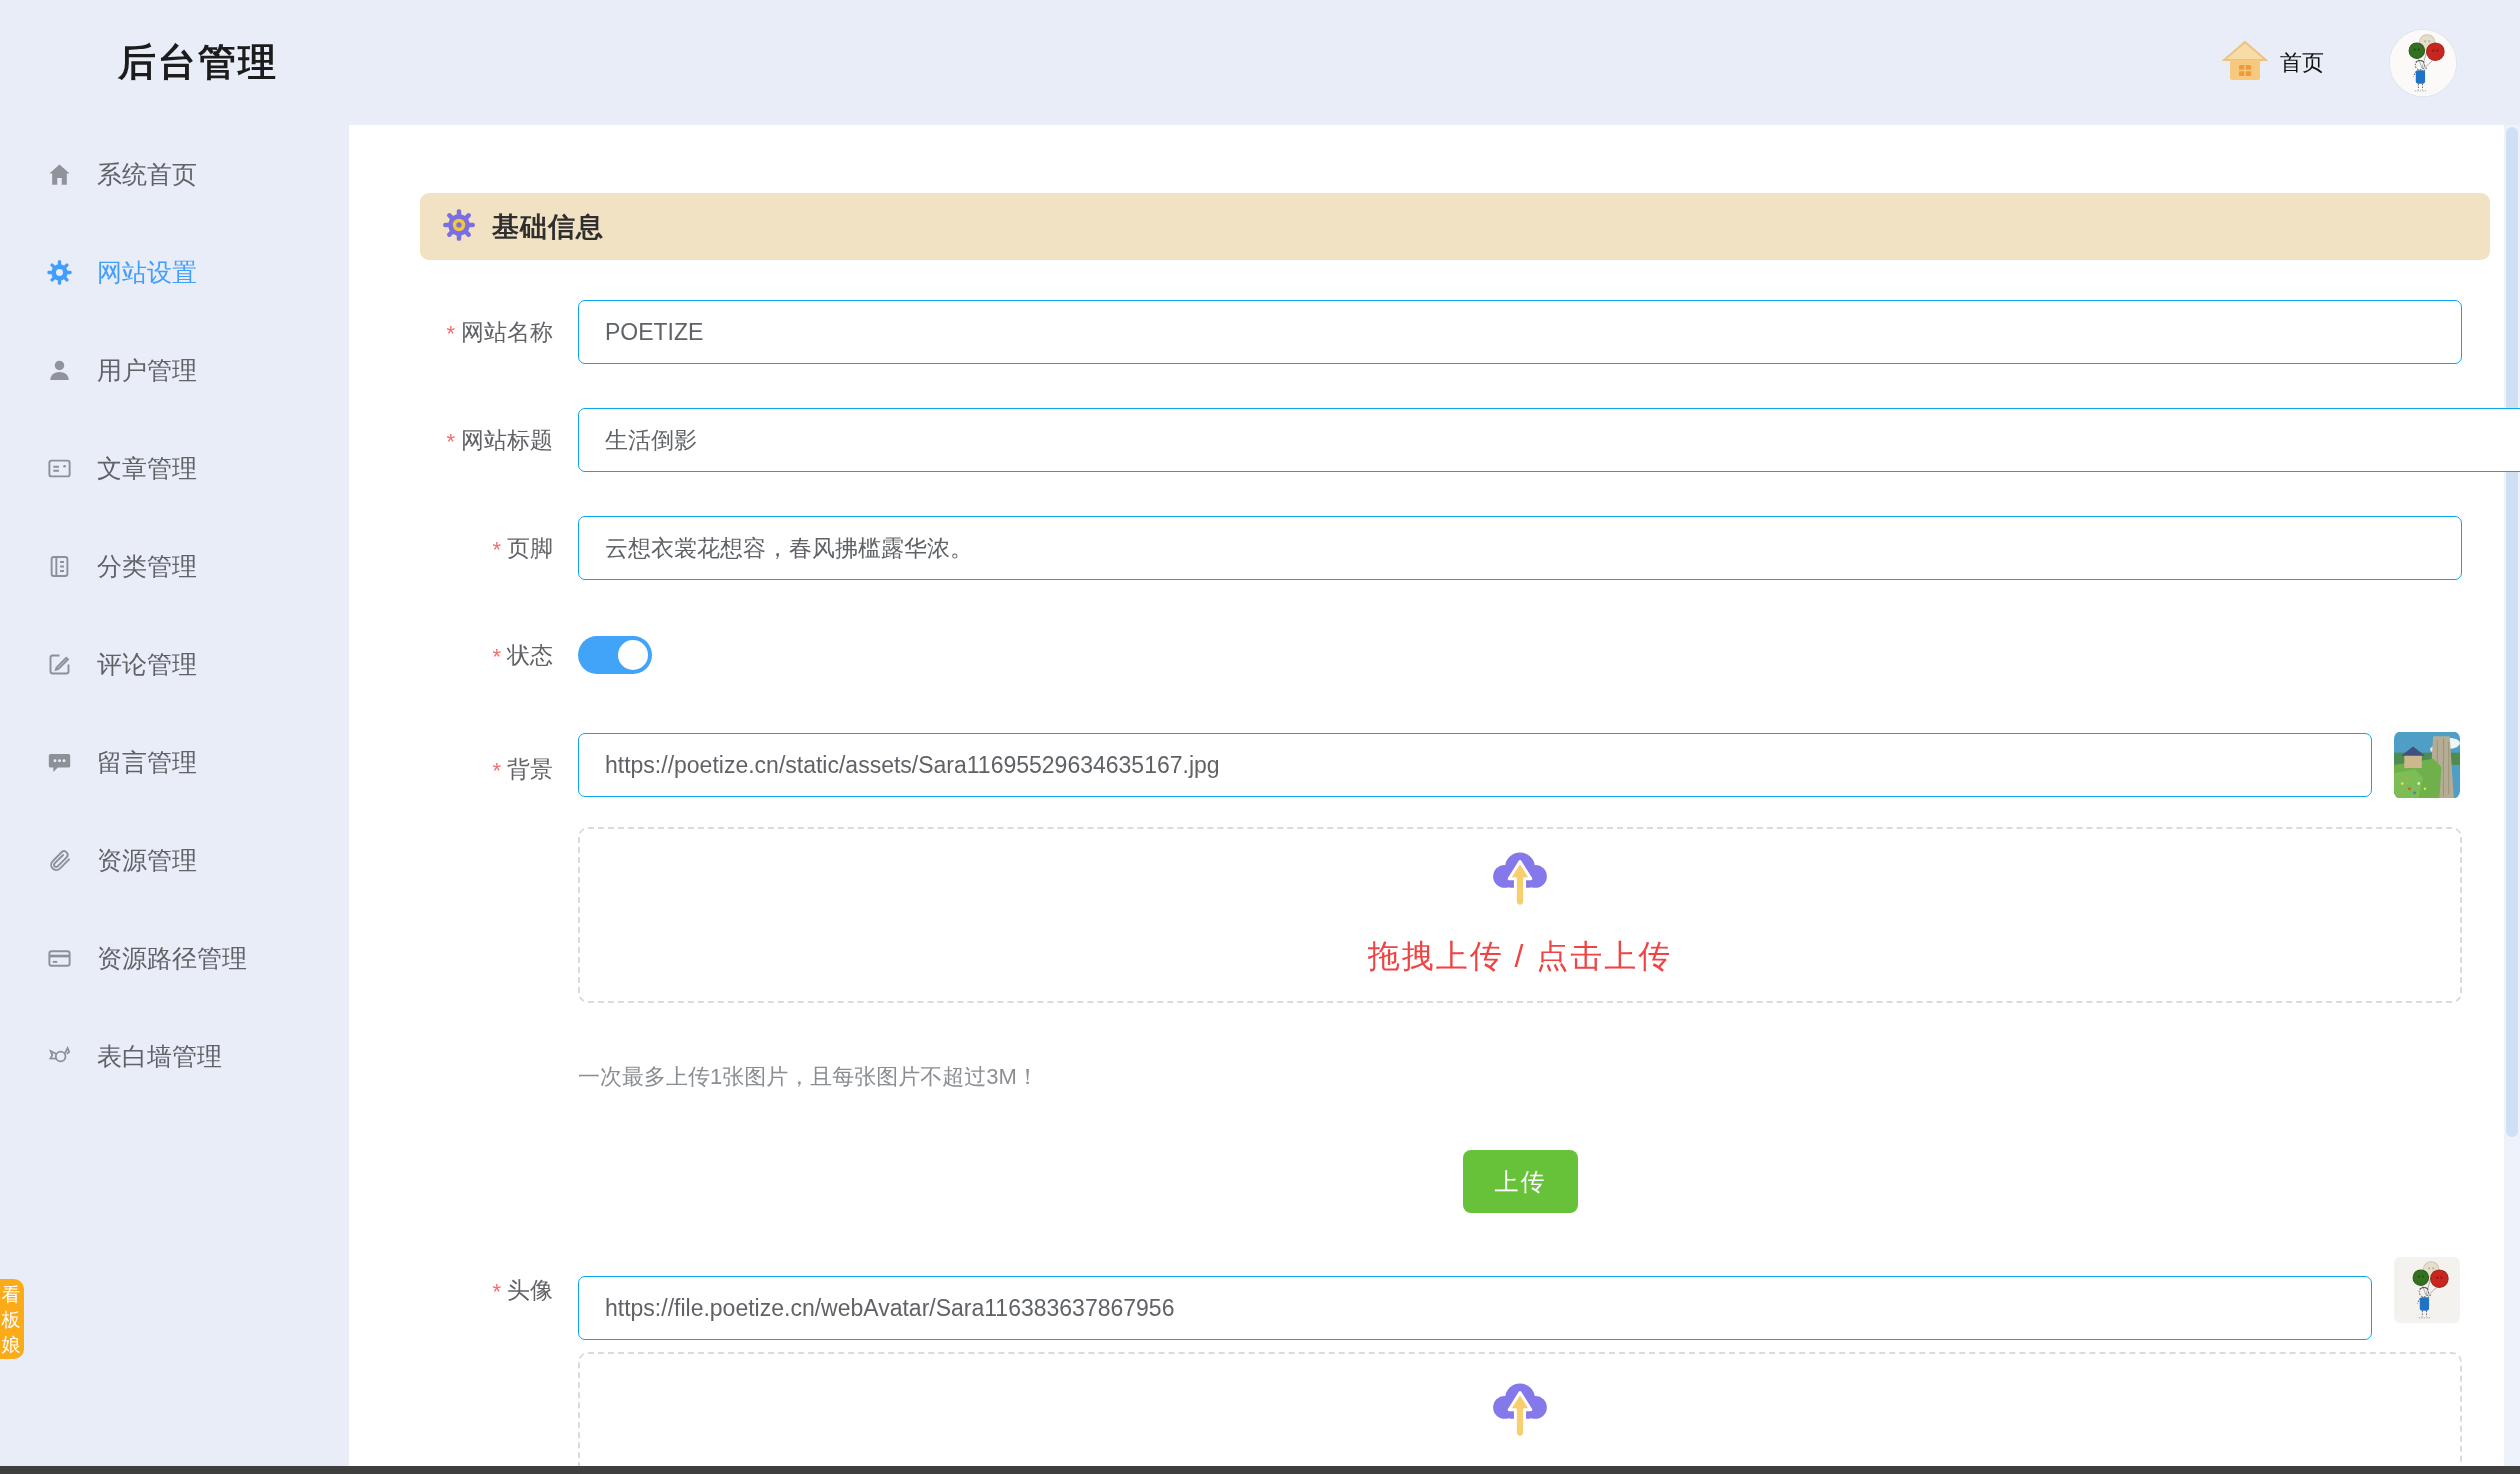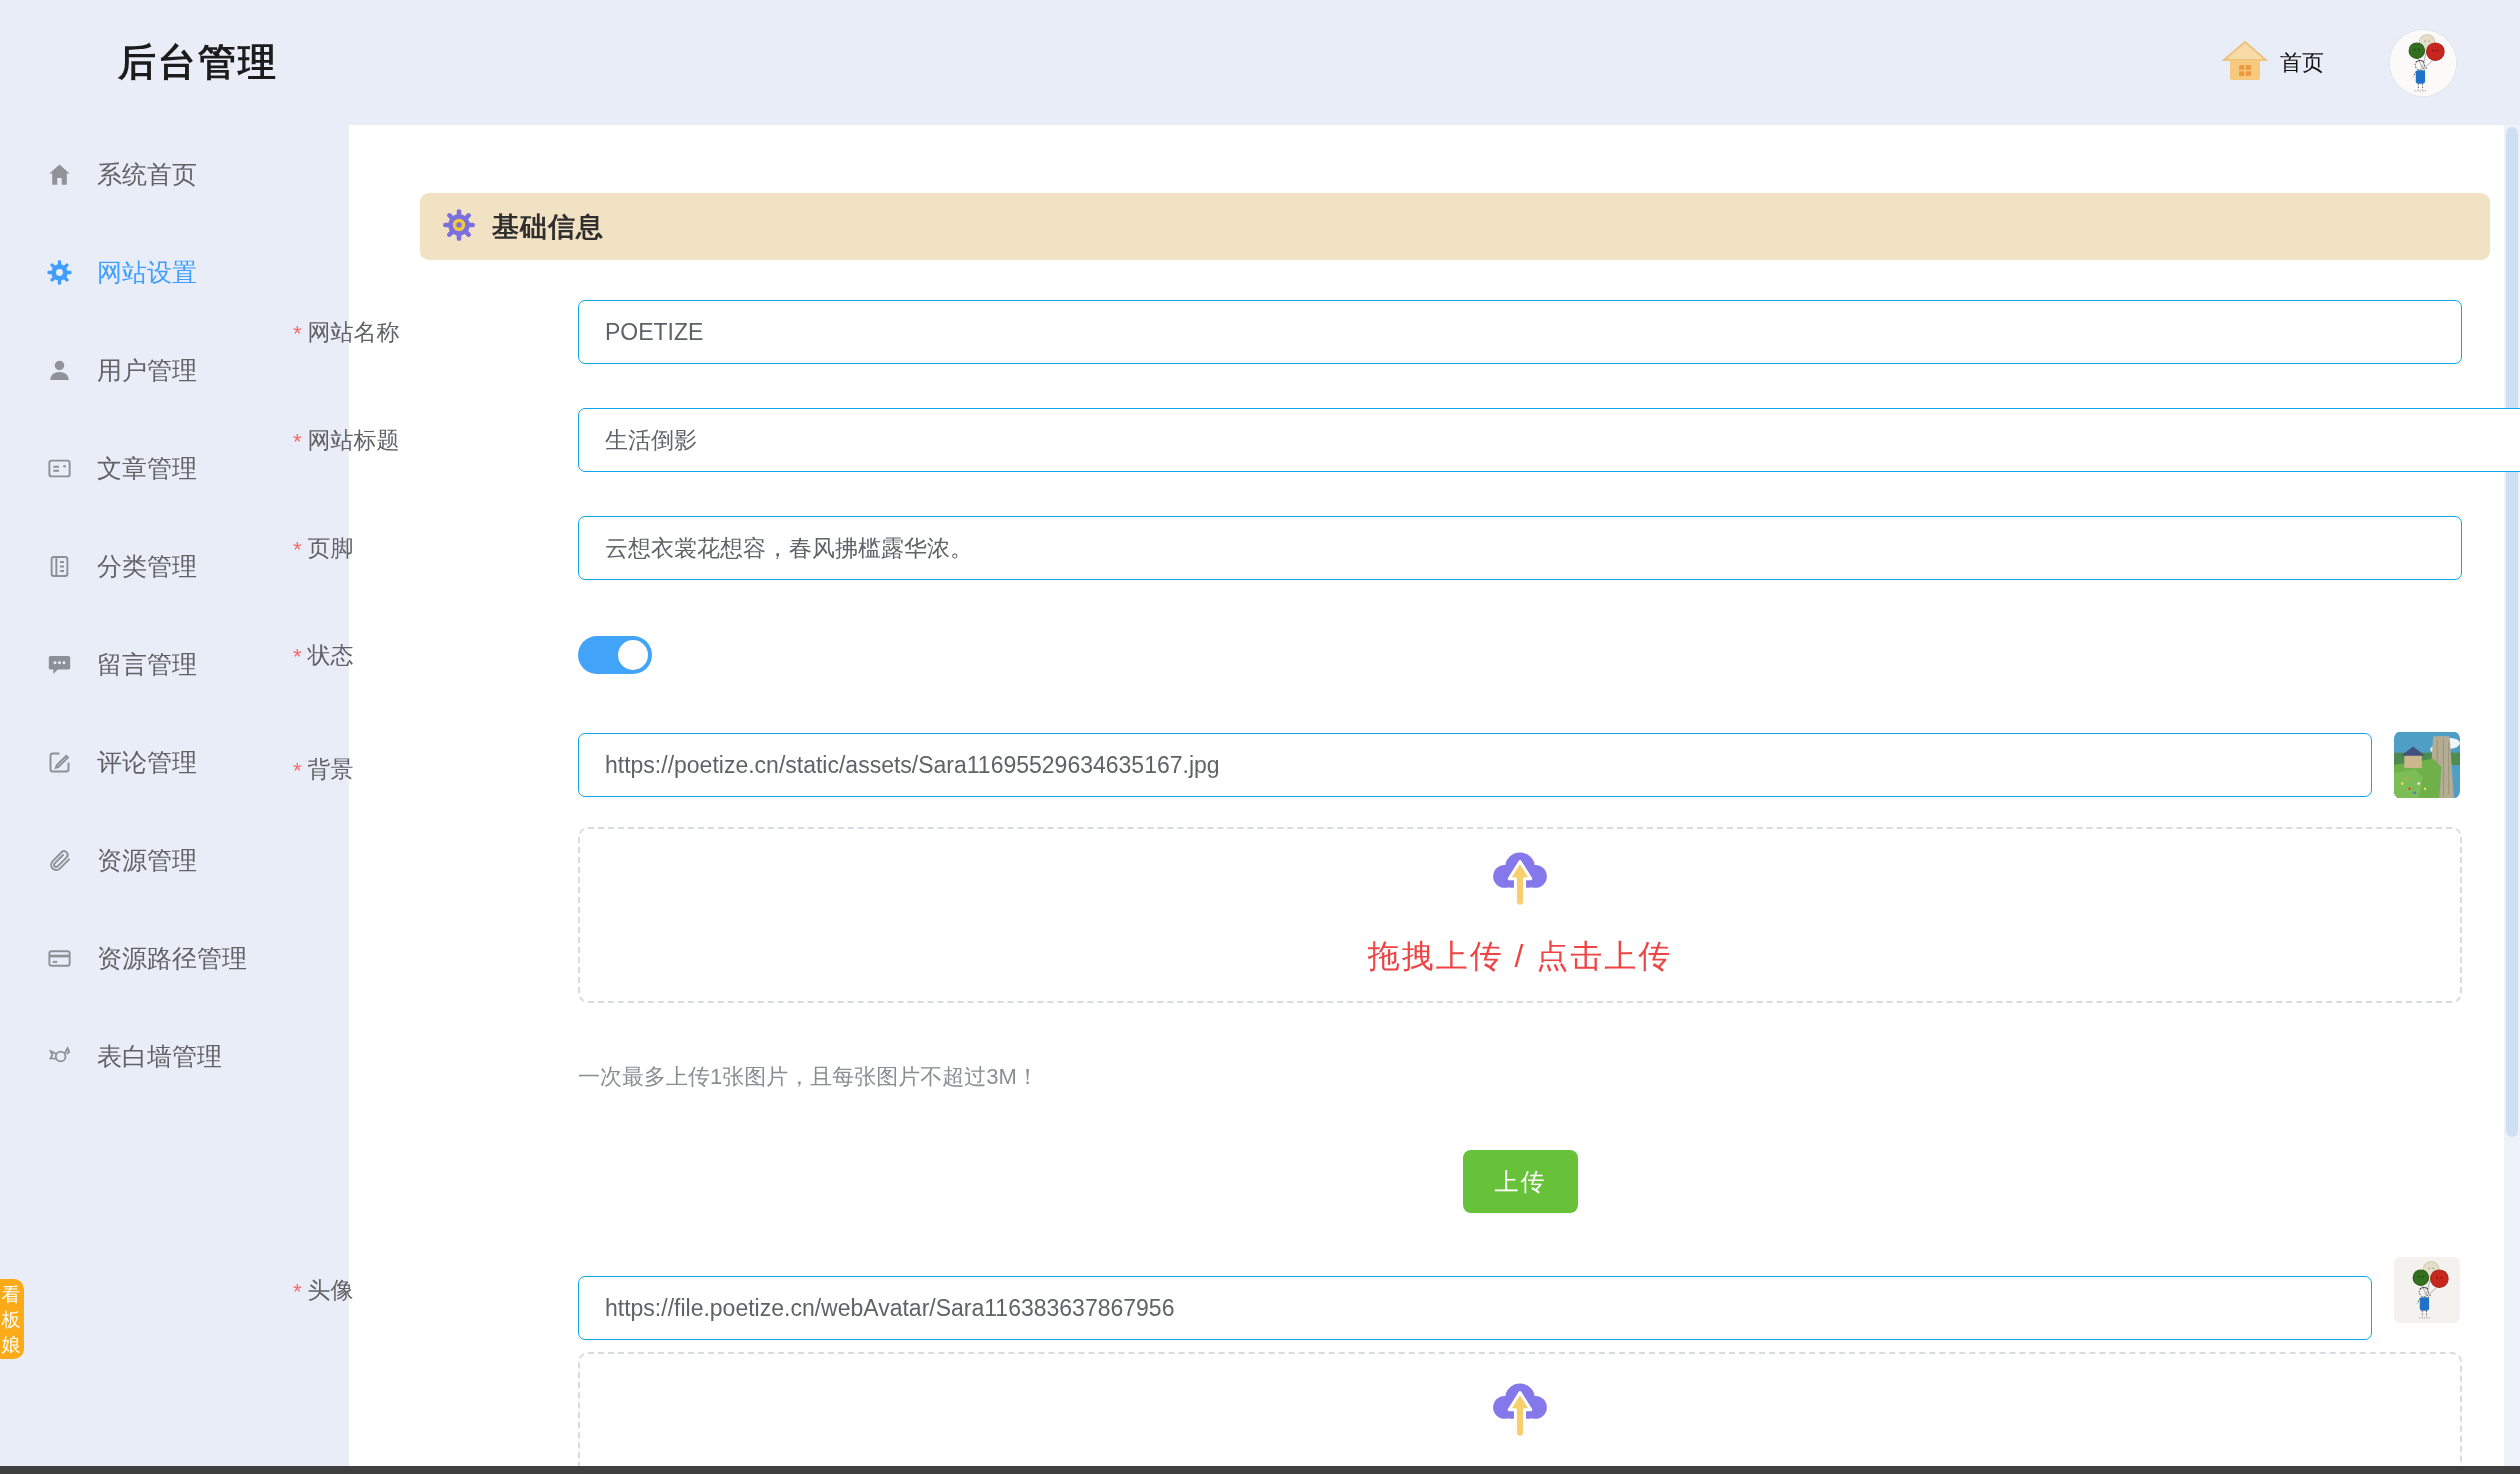--- a/index.html
+++ b/index.html
@@ -31,21 +31,21 @@
 
   
   .content-bg{position:absolute;left:349px;top:125px;width:2171px;height:1341px;background:#fff;}
   .scroll-track{position:absolute;left:2504px;top:125px;width:16px;height:1341px;background:#eef3fb;}
   .scroll-thumb{position:absolute;left:2506px;top:127px;width:12px;height:1010px;background:#cfe0f5;border-radius:7px;}
 
   .panel-header{position:absolute;left:420px;top:193px;width:2070px;height:67px;background:#f2e2c4;
     border-radius:9px;display:flex;align-items:center;padding-left:22px;box-sizing:border-box;}
   .panel-header .ph-title{font-size:27px;font-weight:700;color:#2f2f2f;margin-left:16px;letter-spacing:1px;}
 
-  .form-label{position:absolute;width:260px;font-size:23px;color:#606266;}
+  .form-label{position:absolute;width:260px;text-align:right;font-size:23px;color:#606266;}
   .req{color:#f56c6c;margin-right:6px;font-size:22px;vertical-align:middle;}
 
   .text-input{position:absolute;height:64px;border:1px solid #0ea5e9;border-radius:7px;background:#fff;
     box-sizing:border-box;font-size:23px;color:#5f6266;padding:0 26px;outline:none;
     font-family:"Liberation Sans","DejaVu Sans",sans-serif;}
 
   .switch{position:absolute;left:578px;top:636px;width:74px;height:38px;border-radius:19px;
     background:#41a4f8;cursor:pointer;}
   .switch .knob{position:absolute;right:4px;top:4px;width:30px;height:30px;border-radius:50%;background:#fff;}
 
@@ -165,38 +165,38 @@
         <svg viewBox="0 0 24 24" width="27" height="27" fill="none" stroke="#8c9097" stroke-width="1.7">
           <rect x="5" y="3.5" width="14" height="17" rx="2"></rect>
             <path d="M9.2 3.5 v17 M12.5 8 h3.5 M12.5 12 h3.5 M12.5 16 h3.5"></path>
         </svg>
       </span>
       <span>分类管理</span>
     </div>
 
     <div class="side-item">
       <span class="mi">
+        <svg viewBox="0 0 24 24" width="27" height="27" fill="none" stroke="#8c9097" stroke-width="1.7">
+          <path d="M20 12 v6 a2 2 0 0 1 -2 2 h-12 a2 2 0 0 1 -2 -2 v-12 a2 2 0 0 1 2 -2 h6"></path>
+          <path d="M9.5 14.5 l8.5-8.5 l1.5 1.5 l-8.5 8.5 l-2.2 0.7 z"></path>
+        </svg>
+      </span>
+      <span>评论管理</span>
+    </div>
+
+    <div class="side-item">
+      <span class="mi">
         <svg viewBox="0 0 24 24" width="27" height="27">
           <path d="M4 4.5 h16 a1.5 1.5 0 0 1 1.5 1.5 v9 a1.5 1.5 0 0 1 -1.5 1.5 h-9.5 l-4 4 v-4 h-2.5 a1.5 1.5 0 0 1 -1.5 -1.5 v-9 a1.5 1.5 0 0 1 1.5 -1.5 z" fill="#8c9097"></path>
           <circle cx="8" cy="10.5" r="1.3" fill="#e9edf7"></circle>
             <circle cx="12" cy="10.5" r="1.3" fill="#e9edf7"></circle>
             <circle cx="16" cy="10.5" r="1.3" fill="#e9edf7"></circle>
         </svg>
       </span>
       <span>留言管理</span>
-    </div>
-
-    <div class="side-item">
-      <span class="mi">
-        <svg viewBox="0 0 24 24" width="27" height="27" fill="none" stroke="#8c9097" stroke-width="1.7">
-          <path d="M20 12 v6 a2 2 0 0 1 -2 2 h-12 a2 2 0 0 1 -2 -2 v-12 a2 2 0 0 1 2 -2 h6"></path>
-          <path d="M9.5 14.5 l8.5-8.5 l1.5 1.5 l-8.5 8.5 l-2.2 0.7 z"></path>
-        </svg>
-      </span>
-      <span>评论管理</span>
     </div>
 
     <div class="side-item">
       <span class="mi">
         <svg viewBox="0 0 24 24" width="27" height="27" fill="none" stroke="#8c9097" stroke-width="1.7" stroke-linecap="round">
           <path d="M20.5 11 l-8.2 8.2 a4.6 4.6 0 0 1 -6.5 -6.5 l8.2 -8.2 a3.2 3.2 0 0 1 4.5 4.5 l-8.2 8.2 a1.8 1.8 0 0 1 -2.6 -2.6 l7.5 -7.5"></path>
         </svg>
       </span>
       <span>资源管理</span>
     </div>

